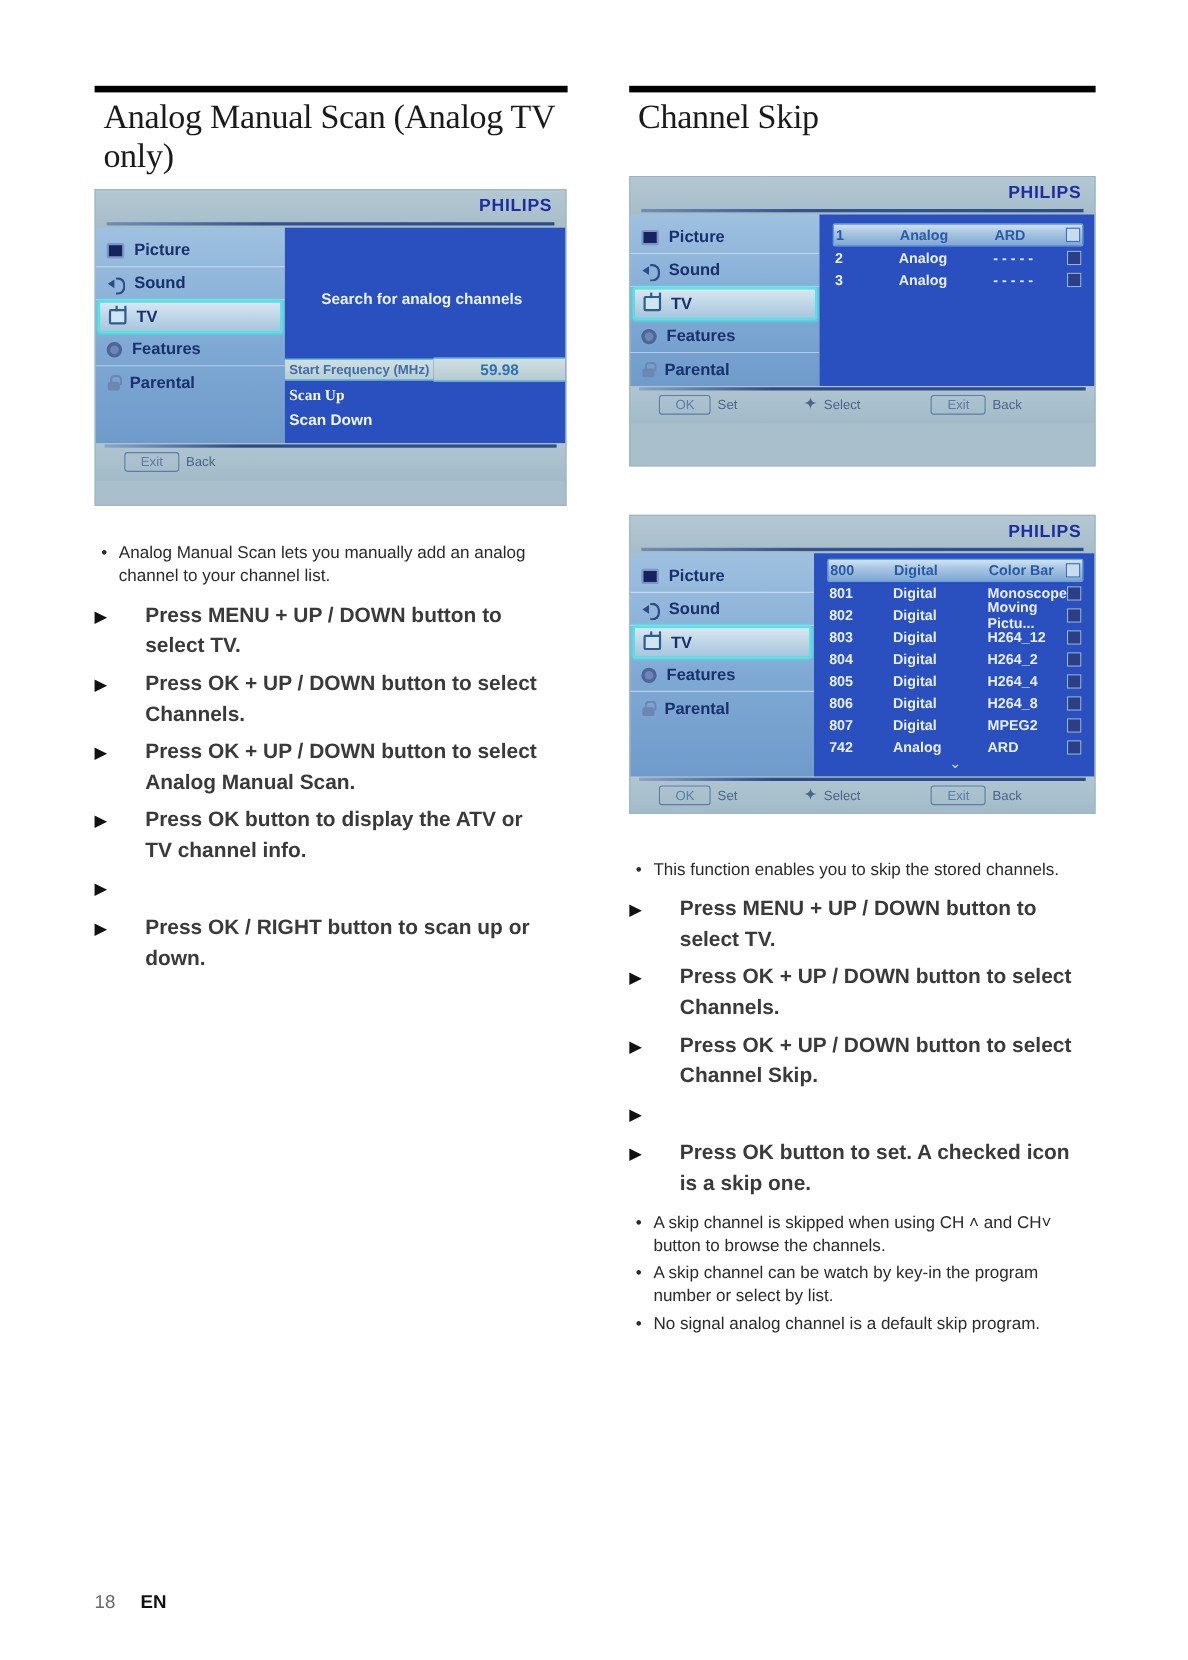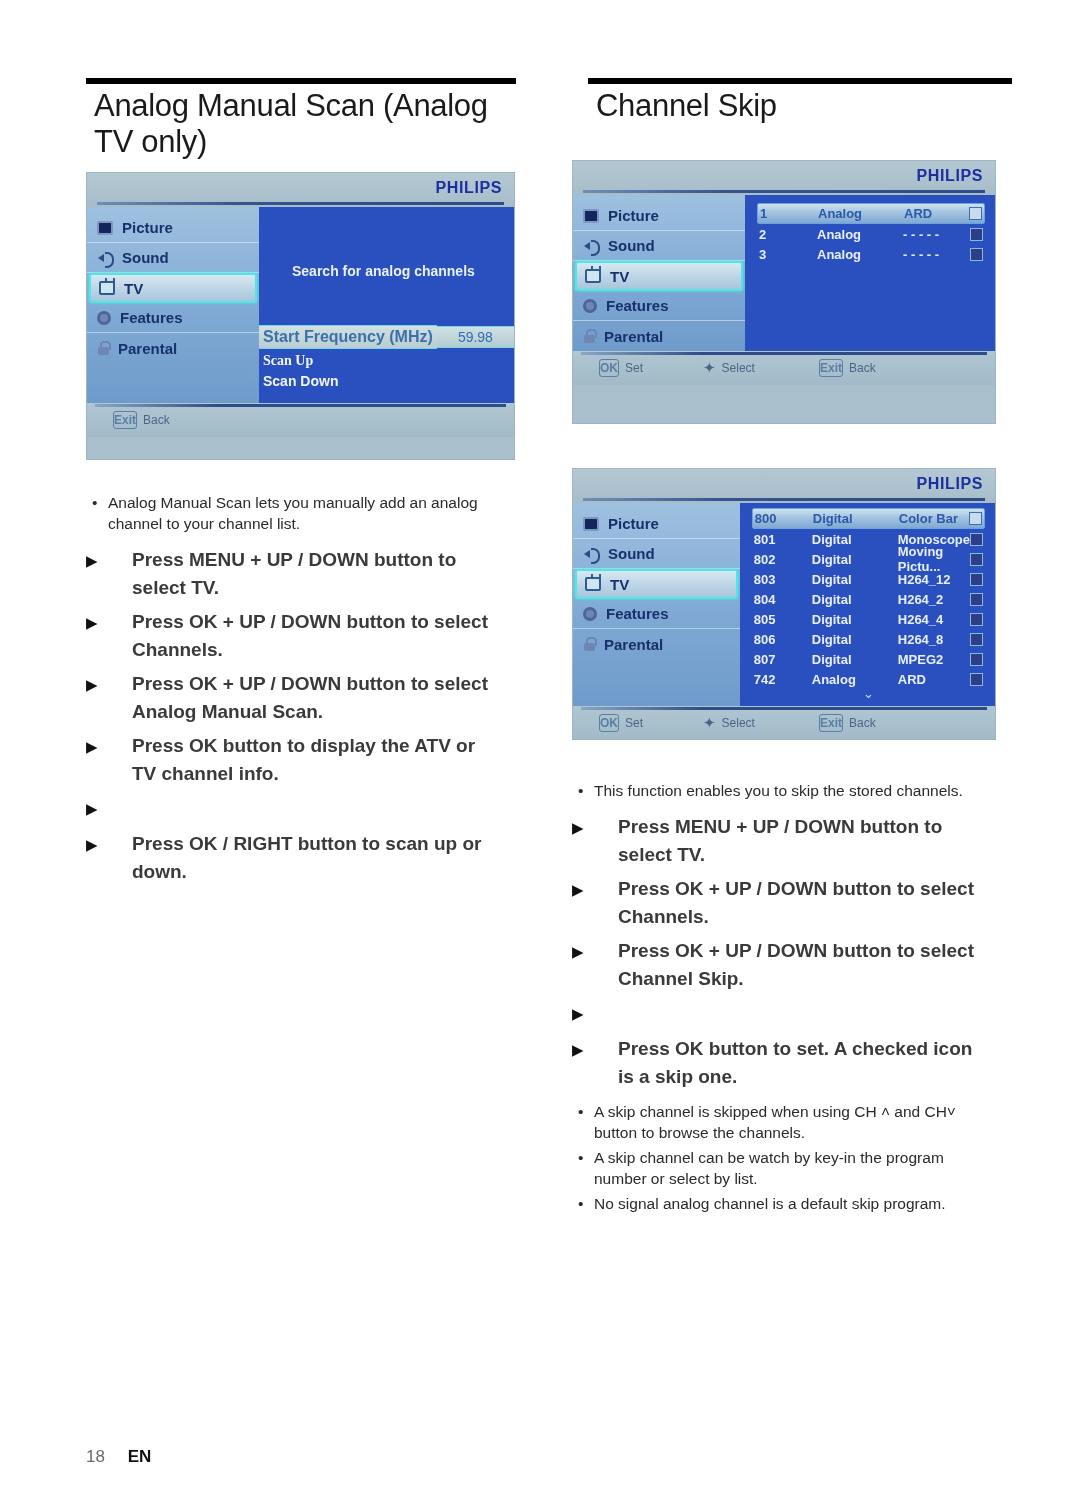--- a/index.html
+++ b/index.html
@@ -11,28 +11,28 @@
     color:#231f20;
     position:relative;
     overflow:hidden;
   }
 
   .page { position:absolute; inset:0; }
 
   
   .col { position:absolute; top:78px; width:430px; }
   .col-left  { left:86px; }
-  .col-right { left:588px; width:424px; }
+  .col-right { left:572px; width:424px; }
 
   .rule {
     height:6px; background:#000000; width:100%;
     margin:0 0 4px 0;
   }
   h1.section-title {
-    font-family:Liberation Sans, sans-serif;
+    font-family:Liberation Serif, serif;
     font-weight:400;
     font-size:31px;
     line-height:36px;
     letter-spacing:-0.3px;
     margin:2px 0 0 8px;
     color:#1a1a1a;
   }
 
   
   .osd {
@@ -123,45 +123,45 @@
   .osd-bottombar .topedge{
     position:absolute; left:8px; right:8px; top:1px; height:3px;
     background:linear-gradient(90deg,#8aa6c4 0%, #2e4c86 30%, #2e4c86 100%);
   }
   .key {
     display:inline-flex; align-items:center; gap:6px;
     color:#4a6588; font-size:12px; margin-left:26px;
   }
   .keycap {
     border:1px solid #5b7da6; border-radius:3px;
-    padding:0px 0; font-size:12px; color:#5b7da6;
-    background:transparent; line-height:16px;font-weight:bold;
+    padding:0px 14px; font-size:12px; color:#5b7da6;
+    background:transparent; line-height:16px;
   }
   .navglyph { color:#4a6588; font-size:15px; line-height:12px;}
 
   
   .sc1 { position:absolute; left:86px; top:172px; width:429px; height:288px; }
   .sc1 .osd-content { min-height:196px; }
   .sc-title {
     color:#eaf2ff; font-size:14px; font-weight:bold;
     position:absolute; left:33px; top:56px;
   }
   .freqrow {
     position:absolute; left:0px; top:118px; width:100%;
     display:flex; align-items:center;
   }
   .freq-label {
     background:linear-gradient(180deg,#cfe0e2 0%,#b9ced3 100%);
-    color:#3f6fa8; font-size:16px; font-weight:bold;
+    color:#3f6fa8; font-size:12px; font-weight:bold;
     padding:2px 4px 2px 4px;
     border-top:1px solid #72d8e6; border-bottom:1px solid #72d8e6;
   }
   .freq-value {
     background:linear-gradient(180deg,#cfe0e2 0%,#b5cbd1 100%);
-    color:#2f6fb5; font-size:14px; font-weight:normal;
+    color:#2f6fb5; font-size:14px; font-weight:bold;
     flex:1; text-align:center;
     border-top:1px solid #72d8e6; border-bottom:1px solid #72d8e6;
     padding:2px 0;
   }
   .scanopt {
     position:absolute; left:4px; color:#f0f6ff; font-size:14px; font-weight:bold;
   }
   .scanup { top:146px;font-family:Liberation Serif, serif; }
   .scandown { top:166px; }
 

